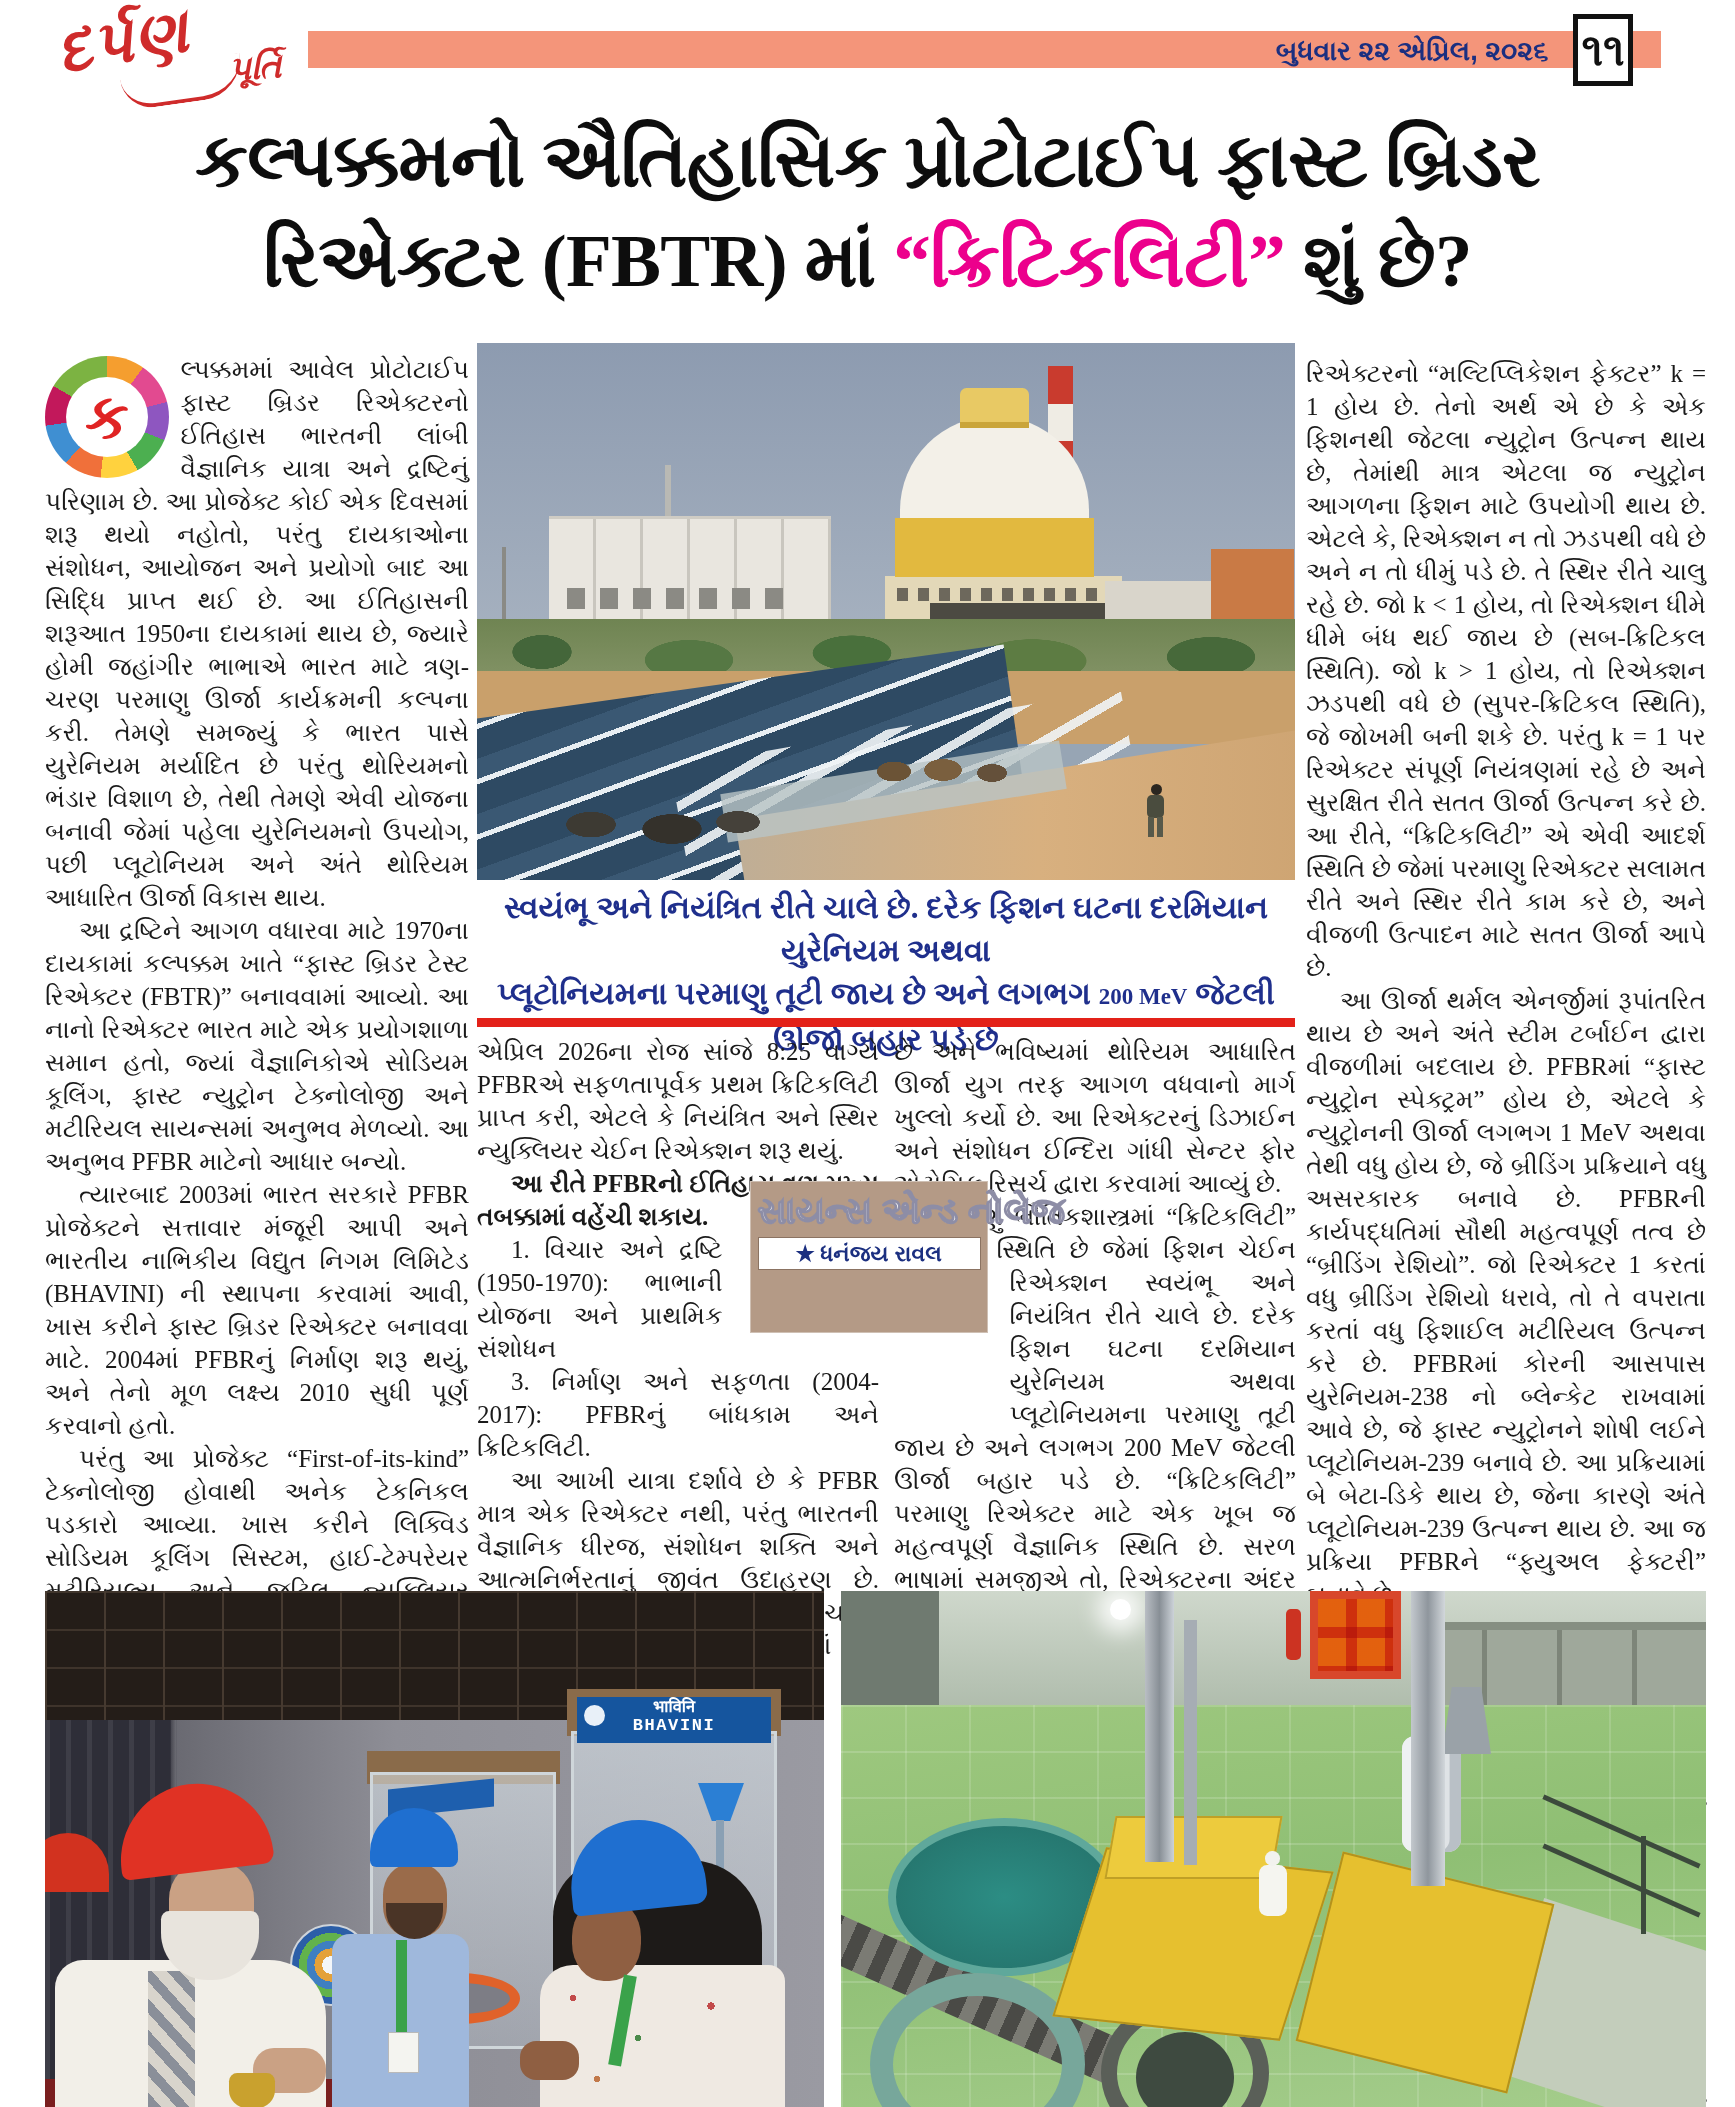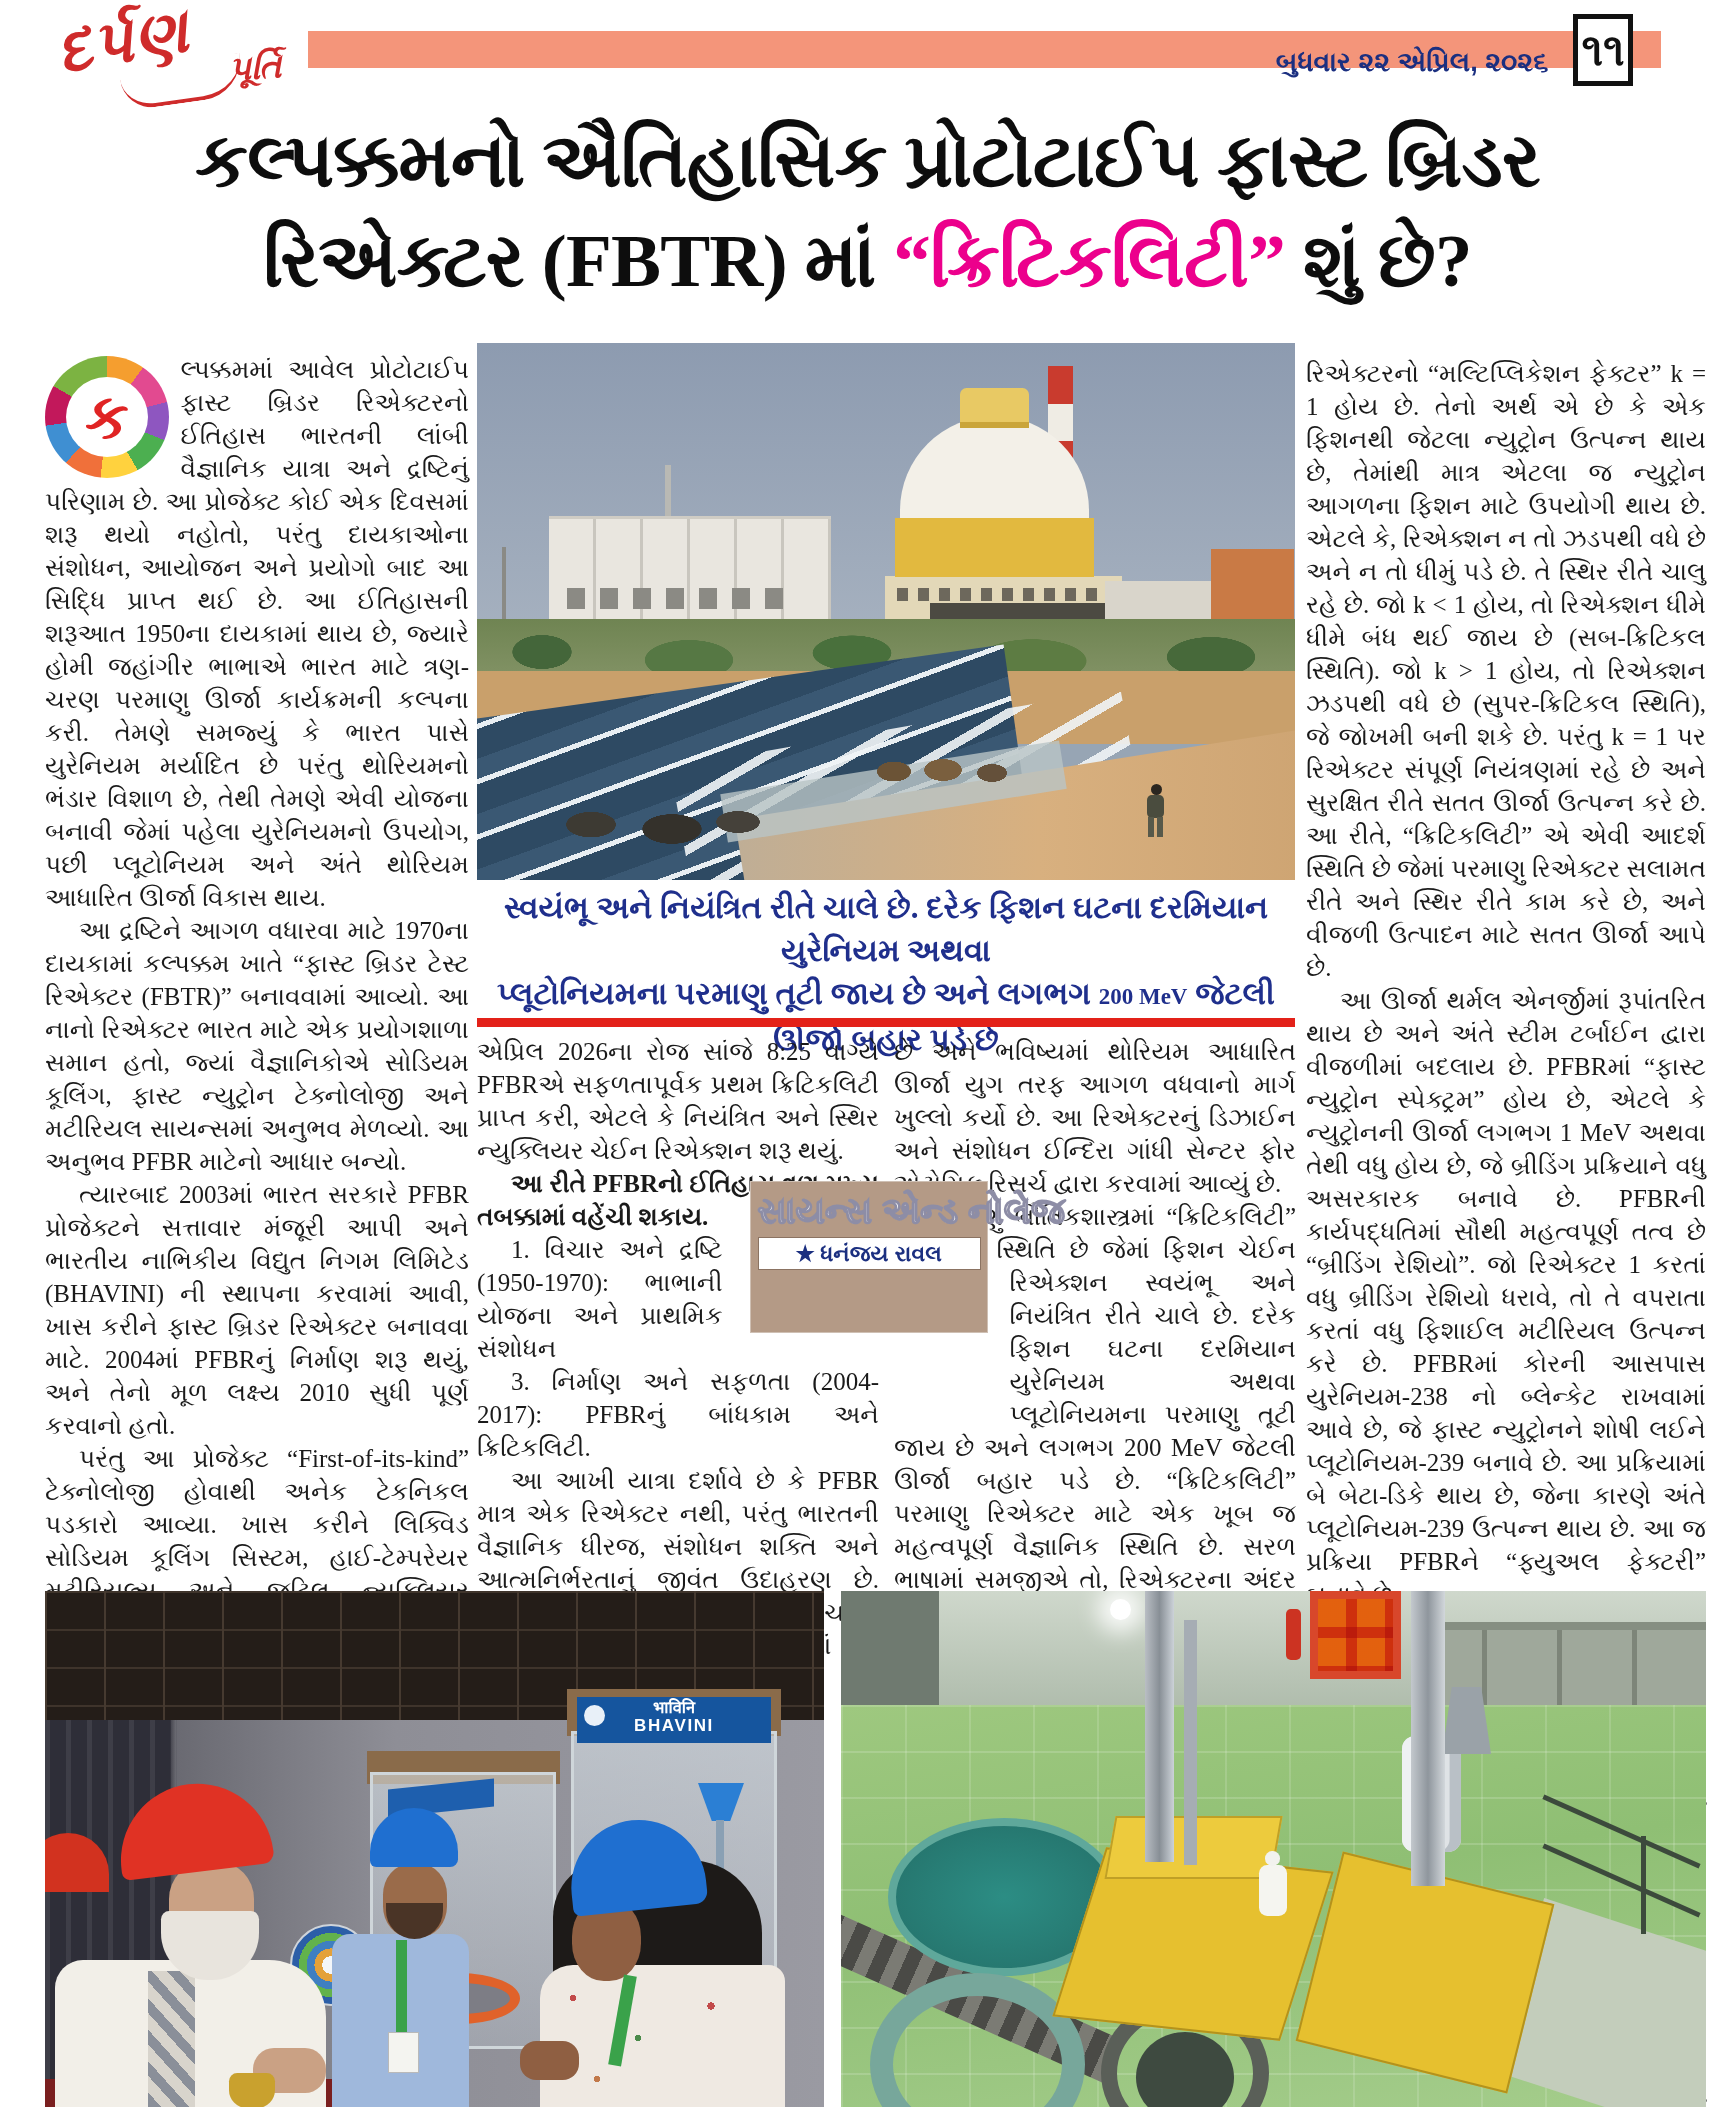--- a/index.html
+++ b/index.html
@@ -9,21 +9,21 @@
 
   
   .masthead{left:23px;top:1.6px;width:282px;height:103px;}
   .mast-script{position:absolute;left:33px;top:4.9px;font-size:62px;font-weight:bold;font-style:italic;
        color:#cf2b2b;transform:rotate(-10deg);letter-spacing:1.6px;font-family:"Liberation Serif",serif;}
   .mast-flourish{position:absolute;left:98px;top:59px;width:122px;height:38px;border-bottom:4.9px solid #cf2b2b;
        border-radius:0 0 65px 49px;transform:rotate(-8deg);}
   .mast-sub{position:absolute;left:206px;top:47px;font-size:34px;font-weight:bold;color:#cf2b2b;
        transform:rotate(-4deg);font-style:italic;}
   .topbar{left:308px;top:31px;width:1353px;height:37px;background:#f4957a;}
-  .date-txt{left:1257px;top:47px;width:310px;text-align:center;font-family:"Liberation Sans",sans-serif;
+  .date-txt{left:1257px;top:36px;width:310px;text-align:center;font-family:"Liberation Sans",sans-serif;
        font-weight:bold;font-size:27px;color:#1b2f80;}
   .pagebox{left:1573px;top:14px;width:60px;height:72px;background:#ffffff;border:5.7px solid #111;
        box-sizing:border-box;display:flex;align-items:center;justify-content:center;
        font-size:44px;font-weight:bold;color:#111;font-family:"Liberation Sans",sans-serif;}
 
   
   .headline{left:41px;top:111px;width:1653px;text-align:center;font-weight:bold;color:#0d0d0d;
        font-size:75px;line-height:100px;letter-spacing:-0.8px;}
   .hl-pink{color:#ec008c;}
 
@@ -126,21 +126,21 @@
      repeating-linear-gradient(90deg,rgba(255,255,255,.08) 0 4.9px,transparent 4.9px 21px);}
   .pl-case{position:absolute;box-sizing:border-box;border:3.3px solid #cfd6da;
      background:linear-gradient(rgba(222,232,238,.55),rgba(196,208,218,.30));}
   .pl-caseA{left:325px;top:181px;width:186px;height:277px;}
   .pl-caseA-top{position:absolute;left:322px;top:160px;width:193px;height:33px;background:#8a6b4a;}
   .pl-caseA-sign{position:absolute;left:343px;top:193px;width:106px;height:28px;background:#1e5fae;
      transform:skewY(-6deg);}
   .pl-caseB{left:526px;top:140px;width:206px;height:376px;}
   .pl-caseB-top{position:absolute;left:522px;top:98px;width:214px;height:47px;background:#8a6b4a;}
   .pl-sign{position:absolute;left:532px;top:106px;width:194px;height:46px;background:#15559e;color:#fff;
-     text-align:center;font-family:Liberation Sans, sans-serif;line-height:1.1;padding-top:1.6px;box-sizing:border-box;}
+     text-align:center;font-family:Liberation Mono, monospace;line-height:1.1;padding-top:1.6px;box-sizing:border-box;}
   .pl-sign .hi{font-size:16.3px;font-weight:bold;}
   .pl-sign .en{font-size:17px;font-weight:bold;letter-spacing:1.6px;}
   .pl-sign-logo{position:absolute;left:539px;top:114px;width:21px;height:21px;border-radius:50%;background:#e8f0f8;}
   .pl-model-cyl{position:absolute;left:608px;top:237px;width:23px;height:106px;background:#2b7fd4;border-radius:9.8px;}
   .pl-model-funnel{position:absolute;left:653px;top:192px;width:46px;height:38px;background:#2b7fd4;
      clip-path:polygon(0 0,100% 0,70% 100%,30% 100%);}
   .pl-model-pole{position:absolute;left:671px;top:229px;width:8.2px;height:180px;background:#8aa0b4;}
   .pl-poster{position:absolute;left:245px;top:333px;width:78px;height:78px;border-radius:50%;border:2.4px solid #cfd4da;
      background:radial-gradient(circle,#f3f6f9 0 16%,#e4a13a 16% 30%,#3f7fc1 30% 44%,#62b24c 44% 58%,#2b5ea7 58% 74%,#e8eef2 74% 100%);}
   .pl-ring-model{position:absolute;left:353px;top:382px;width:122px;height:51px;border-radius:50%;

